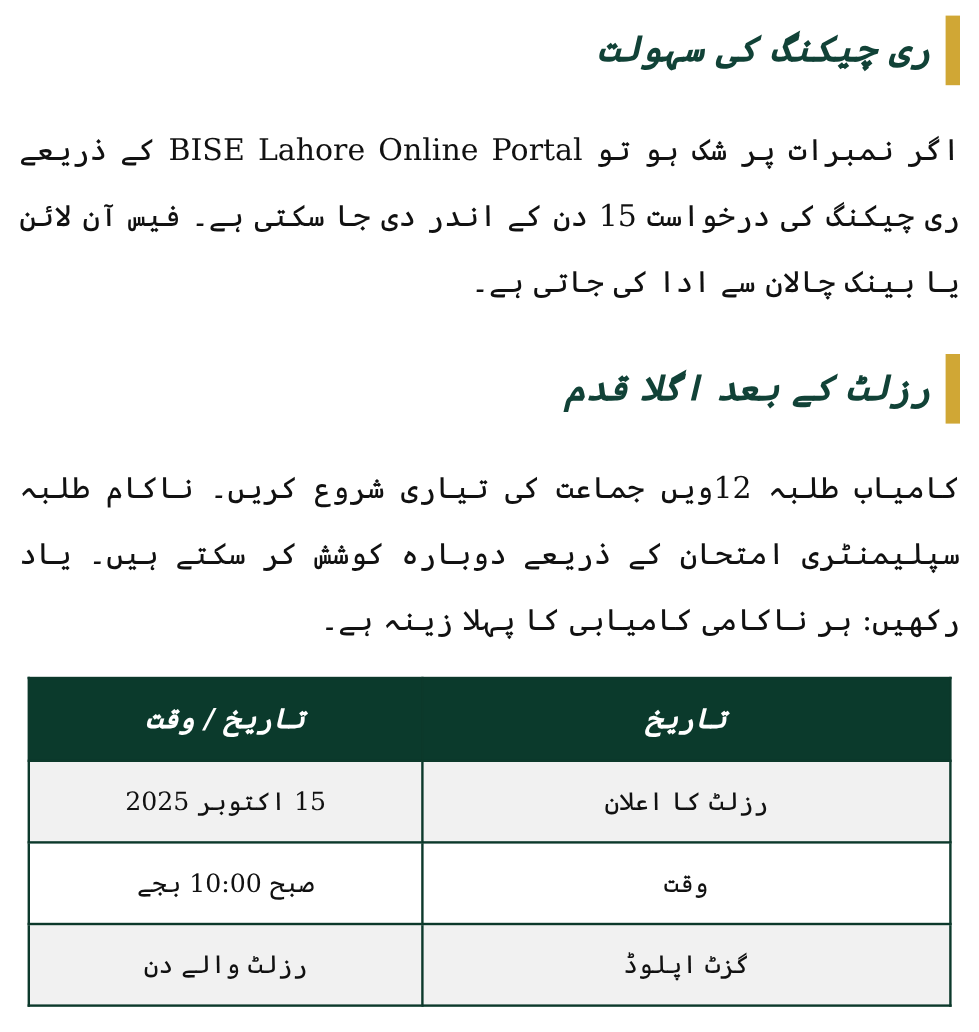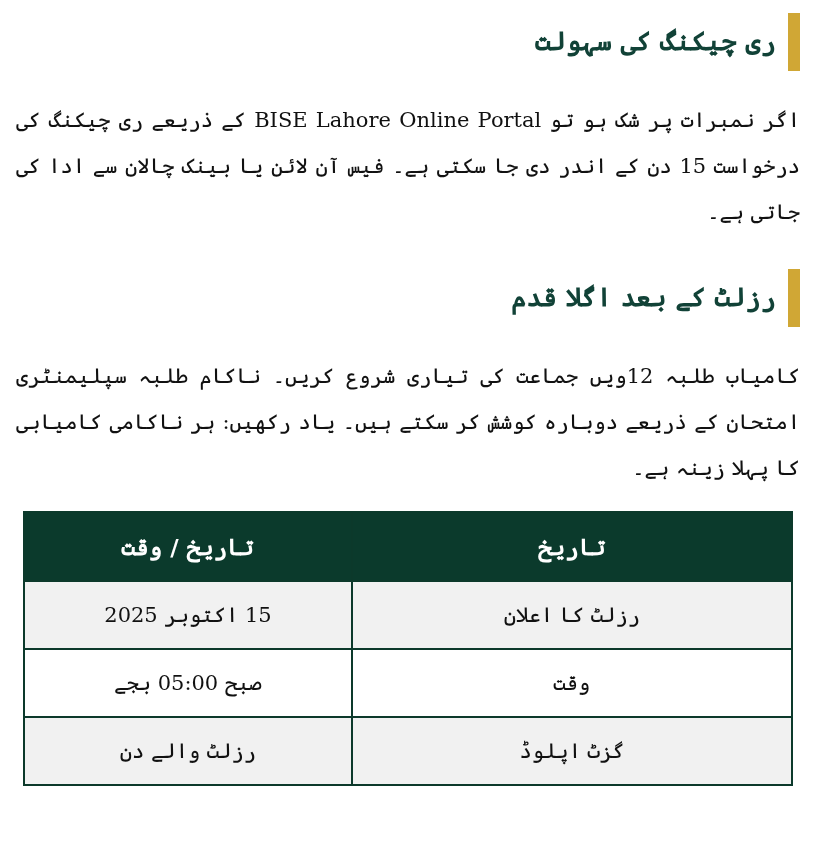--- a/index.html
+++ b/index.html
@@ -23,32 +23,33 @@
     gap: 12px;
     color: #114237;
   }
   .section-heading .accent-bar {
     flex: 0 0 auto;
     width: 12px;
     height: 58px;
     background: #d0a735;
   }
   .section-heading h2 {
-    font-size: 26px;
+    font-size: 30px;
     font-weight: bold;
     line-height: 1.2;
     font-family: "DejaVu Serif", serif;
+    font-style: italic;
   }
   .heading-1 { margin-top: 13px; }
   .heading-2 { margin-top: 33px; }
   .heading-3 { margin-top: 32px; }
   
   .body-text {
     margin-top: 26px;
-    font-size: 21px;
+    font-size: 25px;
     line-height: 2.2;
     color: #111111;
     text-align: justify;
     direction: rtl;
   }
   
   .dates-table {
     width: calc(100% - 14px);
     margin: 20px 7px 0 7px;
     border-collapse: collapse;
@@ -61,20 +62,21 @@
     text-align: center;
     vertical-align: middle;
     padding: 4px 10px;
   }
   .dates-table th {
     background: #0b3a2c;
     color: #ffffff;
     font-size: 23px;
     font-weight: bold;
     height: 69px;
+    font-style: italic;
   }
   .dates-table td {
     height: 68px;
     font-size: 21px;
     color: #111111;
     margin-left: 24px;
   }
   .dates-table tbody tr:nth-child(odd) td { background: #f1f1f1; }
   .dates-table tbody tr:nth-child(even) td { background: #ffffff; }
   .col-event { width: 57.3%; }
@@ -111,21 +113,21 @@
         <th>تاریخ / وقت</th>
       </tr>
     </thead>
     <tbody>
       <tr>
         <td>رزلٹ کا اعلان</td>
         <td>15 اکتوبر 2025</td>
       </tr>
       <tr>
         <td>وقت</td>
-        <td>صبح 05:00 بجے</td>
+        <td>صبح 10:00 بجے</td>
       </tr>
       <tr>
         <td>گزٹ اپلوڈ</td>
         <td>رزلٹ والے دن</td>
       </tr>
 
     </tbody>
   </table>
 
 </div>

